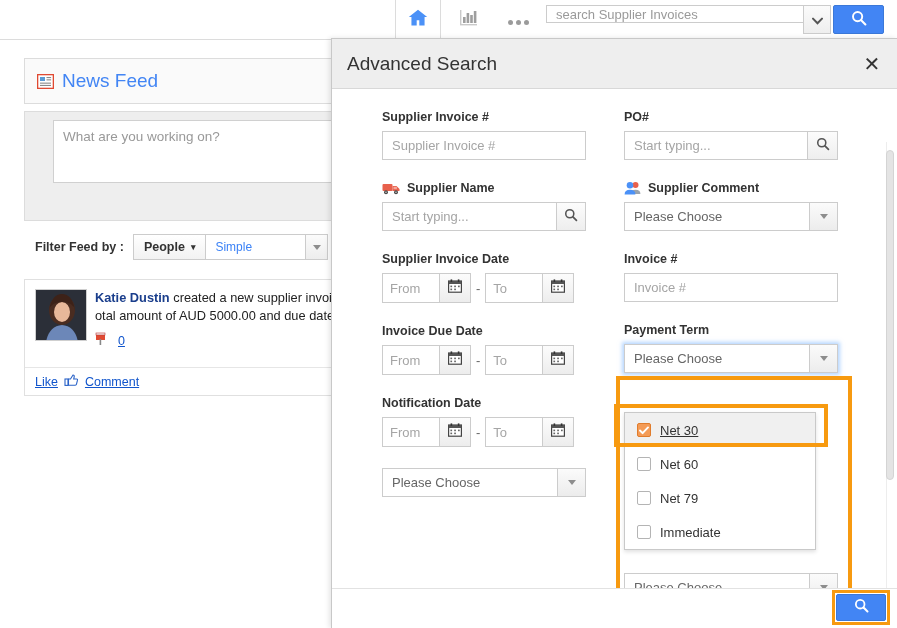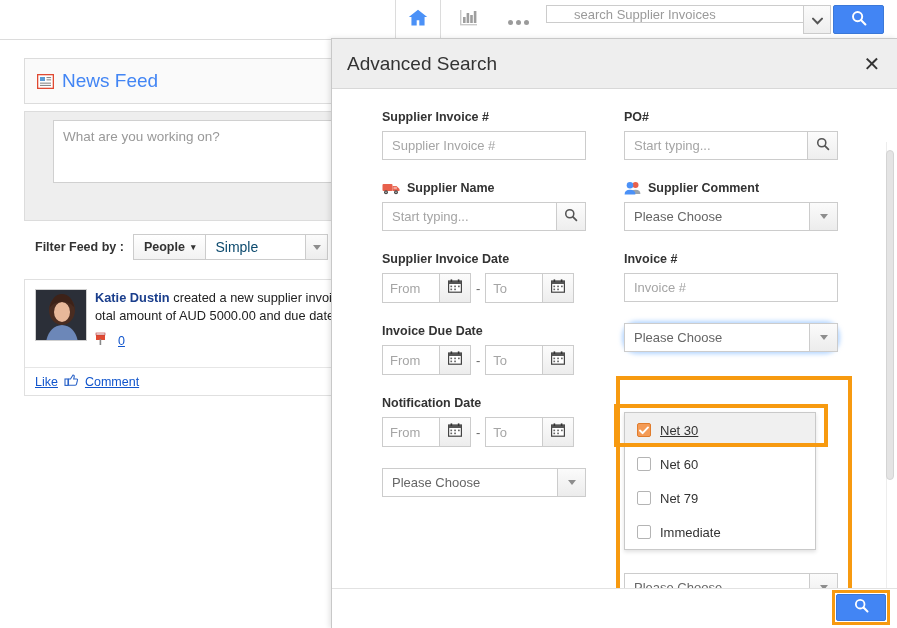--- a/index.html
+++ b/index.html
@@ -36,21 +36,21 @@
     position:absolute; left:500px; top:0; width:36px; height:39px;
     display:flex; align-items:center; justify-content:center; cursor:pointer;
   }
   .dot { width:5px;height:5px;border-radius:50%;background:#9b9b9b;display:inline-block;margin:0 1.5px;}
   .tb-searchwrap {
     position:absolute; left:546px; top:5px; width:285px; height:29px;
     display:flex;
   }
   .tb-searchinput {
     flex:1; height:18px; border:1px solid #ccc; border-right:none;
-    background:#fff; font-size:13px; color:#9a9a9a; padding:0 27px;
+    background:#fff; font-size:13px; color:#9a9a9a; padding:0 9px;
     line-height:27px; outline:none;
     font-family:"Liberation Sans", sans-serif;
   }
   .tb-searchinput::placeholder { color:#9a9a9a; }
   .tb-caret {
     width:28px; height:29px; border:1px solid #ccc;
     background:linear-gradient(#fbfbfb,#eeeeee);
     display:flex;align-items:center;justify-content:center;cursor:pointer;
   }
   .tb-gobtn {
@@ -92,21 +92,21 @@
   .filter-label { font-size:12.5px; font-weight:bold; color:#333; margin-right:9px; }
   .filter-people {
     height:26px; padding:12px 10px; border:1px solid #ccc;
     background:linear-gradient(#ffffff,#f2f2f2);
     font-size:12.5px; font-weight:bold; color:#333;
     display:flex; align-items:center; cursor:pointer;
   }
   .filter-people .car { margin-left:6px; font-size:9px; }
   .filter-simple {
     height:26px; width:100px; border:1px solid #ccc; border-left:none;
-    background:#fff; font-size:14px; color:#0c4a6e;
+    background:#fff; font-size:12px; color:#3b82f6;
     display:flex; align-items:center; padding-left:9px;
   }
   .filter-simple-caret {
     height:26px; width:22px; border:1px solid #ccc; border-left:none;
     background:linear-gradient(#fbfbfb,#ededed);
     display:flex; align-items:center; justify-content:center; cursor:pointer;
   }
 
   .post {
     position:absolute; left:24px; top:279px; width:330px; height:117px;
@@ -170,21 +170,21 @@
   .txt::placeholder { color:#a5a5a5; }
 
   .input-addon { display:flex; width:100%;border-radius:7px; }
   .input-addon .txt { border-right:none; }
   .addon-btn {
     width:36px; height:29px; border:1px solid #ccc;
     background:linear-gradient(#fcfcfc,#eeeeee);
     display:flex; align-items:center; justify-content:center; cursor:pointer;
   }
 
-  .selwrap { display:flex; width:100%; position:relative;border-radius:13px; }
+  .selwrap { display:flex; width:100%; position:relative; }
   .sel {
     flex:1; height:29px; border:1px solid #ccc; border-right:none;
     background:#fff; font-size:13px; color:#666;
     display:flex; align-items:center; padding-left:9px;
   }
   .sel-caret {
     width:29px; height:29px; border:1px solid #ccc;
     background:linear-gradient(#fbfbfb,#ececec);
     display:flex; align-items:center; justify-content:center; cursor:pointer;
   }
@@ -642,20 +642,23 @@
         </div>
 
         <div class="fld">
           <div class="fld-label">
             <span>Invoice #</span>
           </div>
           <input class="txt" type="text" placeholder="Invoice #" style="">
         </div>
 
         <div class="fld" style="position:relative;">
+          <div class="fld-label">
+            <span>Payment Term</span>
+          </div>
           <div class="selwrap sel-focus">
             <div class="sel">Please Choose</div>
             <div class="sel-caret">
               <span class="caret-dn"></span>
             </div>
           </div>
         </div>
 
       </div>
 

